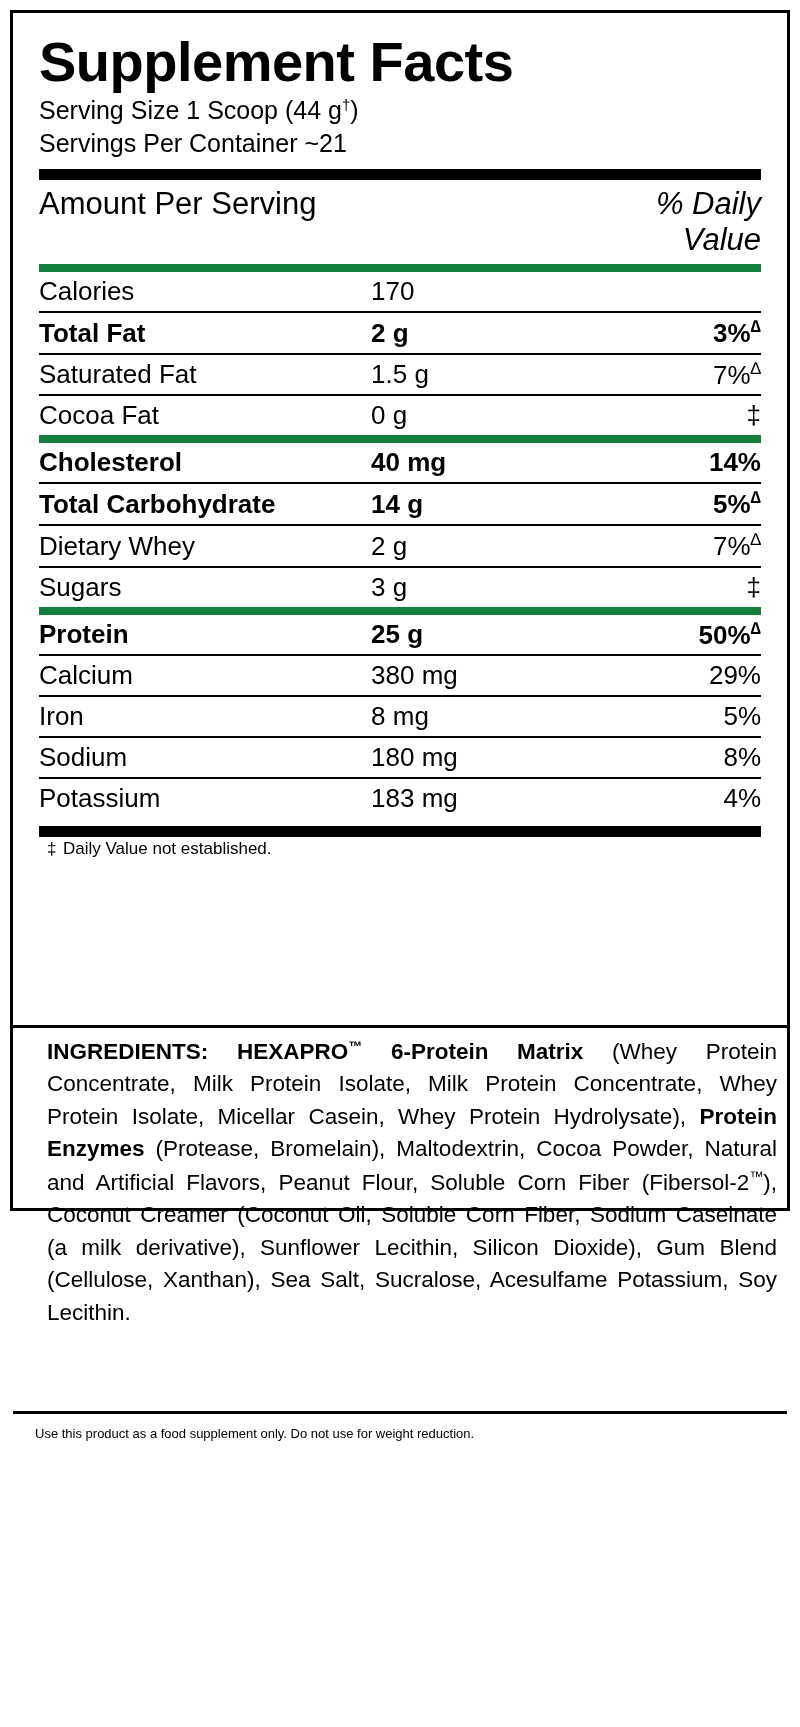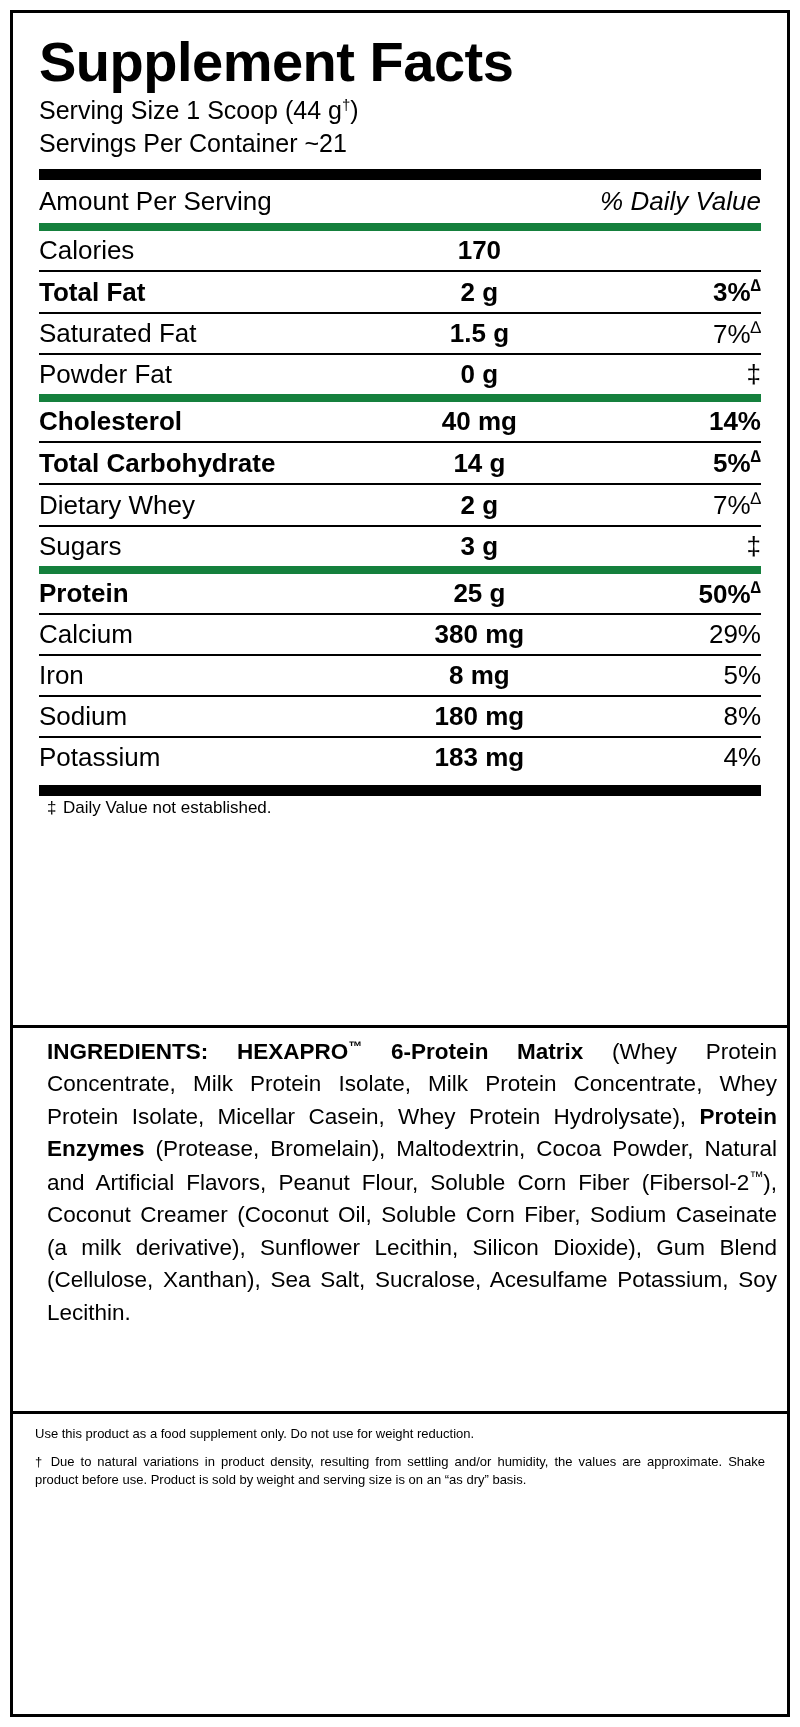--- a/index.html
+++ b/index.html
@@ -12,21 +12,21 @@
     height: 1727px;
     font-family: "Liberation Sans", sans-serif;
     color: #000000;
     -webkit-font-smoothing: antialiased;
   }
   .panel {
     position: absolute;
     left: 10px;
     top: 10px;
     width: 780px;
-    height: 1707px;
+    height: 1201px;
     border: 3px solid #000000;
     box-sizing: border-box;
     background: #ffffff;
   }
   .inner {
     padding: 14px 26px 10px 26px;
     box-sizing: border-box;
   }
 
   
@@ -65,25 +65,25 @@
     width: 100%;
     border-collapse: collapse;
     table-layout: fixed;
   }
   table.facts td {
     padding: 4px 0 4px 0;
     font-size: 26px;
     vertical-align: baseline;
   }
   td.c-name   { text-align: left; width: 46%; }
-  td.c-amount { text-align: center; width: 30%; padding-right: 34px; font-weight: bold; }
+  td.c-amount { text-align: left; width: 30%; padding-right: 34px; }
   td.c-dv     { text-align: right; width: 24%; }
 
   tr.hdr td {
-    font-size: 26px;
+    font-size: 31px;
     padding-top: 6px;
     padding-bottom: 6px;
   }
   tr.hdr td.c-name { font-weight: normal; }
   tr.hdr td.c-dv-head {
     text-align: right;
     font-weight: normal;
     font-style: italic;
   }
 
@@ -180,21 +180,21 @@
           <td class="c-dv bold"><span>3%</span><span class="sym">∆</span></td>
         </tr>
 
         <tr class="rowline">
           <td class="c-name indent">Saturated Fat</td>
           <td class="c-amount">1.5 g</td>
           <td class="c-dv"><span>7%</span><span class="sym">∆</span></td>
         </tr>
 
         <tr class="rowline">
-          <td class="c-name indent">Powder Fat</td>
+          <td class="c-name indent">Cocoa Fat</td>
           <td class="c-amount">0 g</td>
           <td class="c-dv dagger-dbl">‡</td>
         </tr>
 
         <tr class="rowline-med">
           <td class="c-name bold">Cholesterol</td>
           <td class="c-amount bold">40 mg</td>
           <td class="c-dv bold">14%</td>
         </tr>
 
@@ -258,15 +258,14 @@
   <div class="sep-full" style="top:1012px;"></div>
 
   <div style="position:absolute; left:12px; top:1022px; width:100%; padding:0 22px; box-sizing:border-box;">
     <p class="ingredients"><b>INGREDIENTS:</b> <b>HEXAPRO</b><b><sup>™</sup></b><b> 6-Protein Matrix</b><span> (Whey Protein Concentrate, Milk Protein Isolate, Milk Protein Concentrate, Whey Protein Isolate, Micellar Casein, Whey Protein Hydrolysate), </span><b>Protein Enzymes</b><span> (Protease, Bromelain), Maltodextrin, Cocoa Powder, Natural and Artificial Flavors, Peanut Flour, Soluble Corn Fiber (Fibersol-2</span><sup>™</sup><span>), Coconut Creamer (Coconut Oil, Soluble Corn Fiber, Sodium Caseinate (a milk derivative), Sunflower Lecithin, Silicon Dioxide), Gum Blend (Cellulose, Xanthan), Sea Salt, Sucralose, Acesulfame Potassium, Soy Lecithin.</span></p>
   </div>
 
   <div class="sep-full" style="top:1398px;"></div>
 
   <div style="position:absolute; left:0; top:1412px; width:100%; padding:0 22px; box-sizing:border-box;" class="disc">
     <p>Use this product as a food supplement only. Do not use for weight reduction.</p>
-    <p style="margin-top:10px;">† Due to natural variations in product density, resulting from settling and/or humidity, the values are approximate. Shake product before use. Product is sold by weight and serving size is on an “as dry” basis.</p>
   </div>
 </div>
 
 </body></html>

